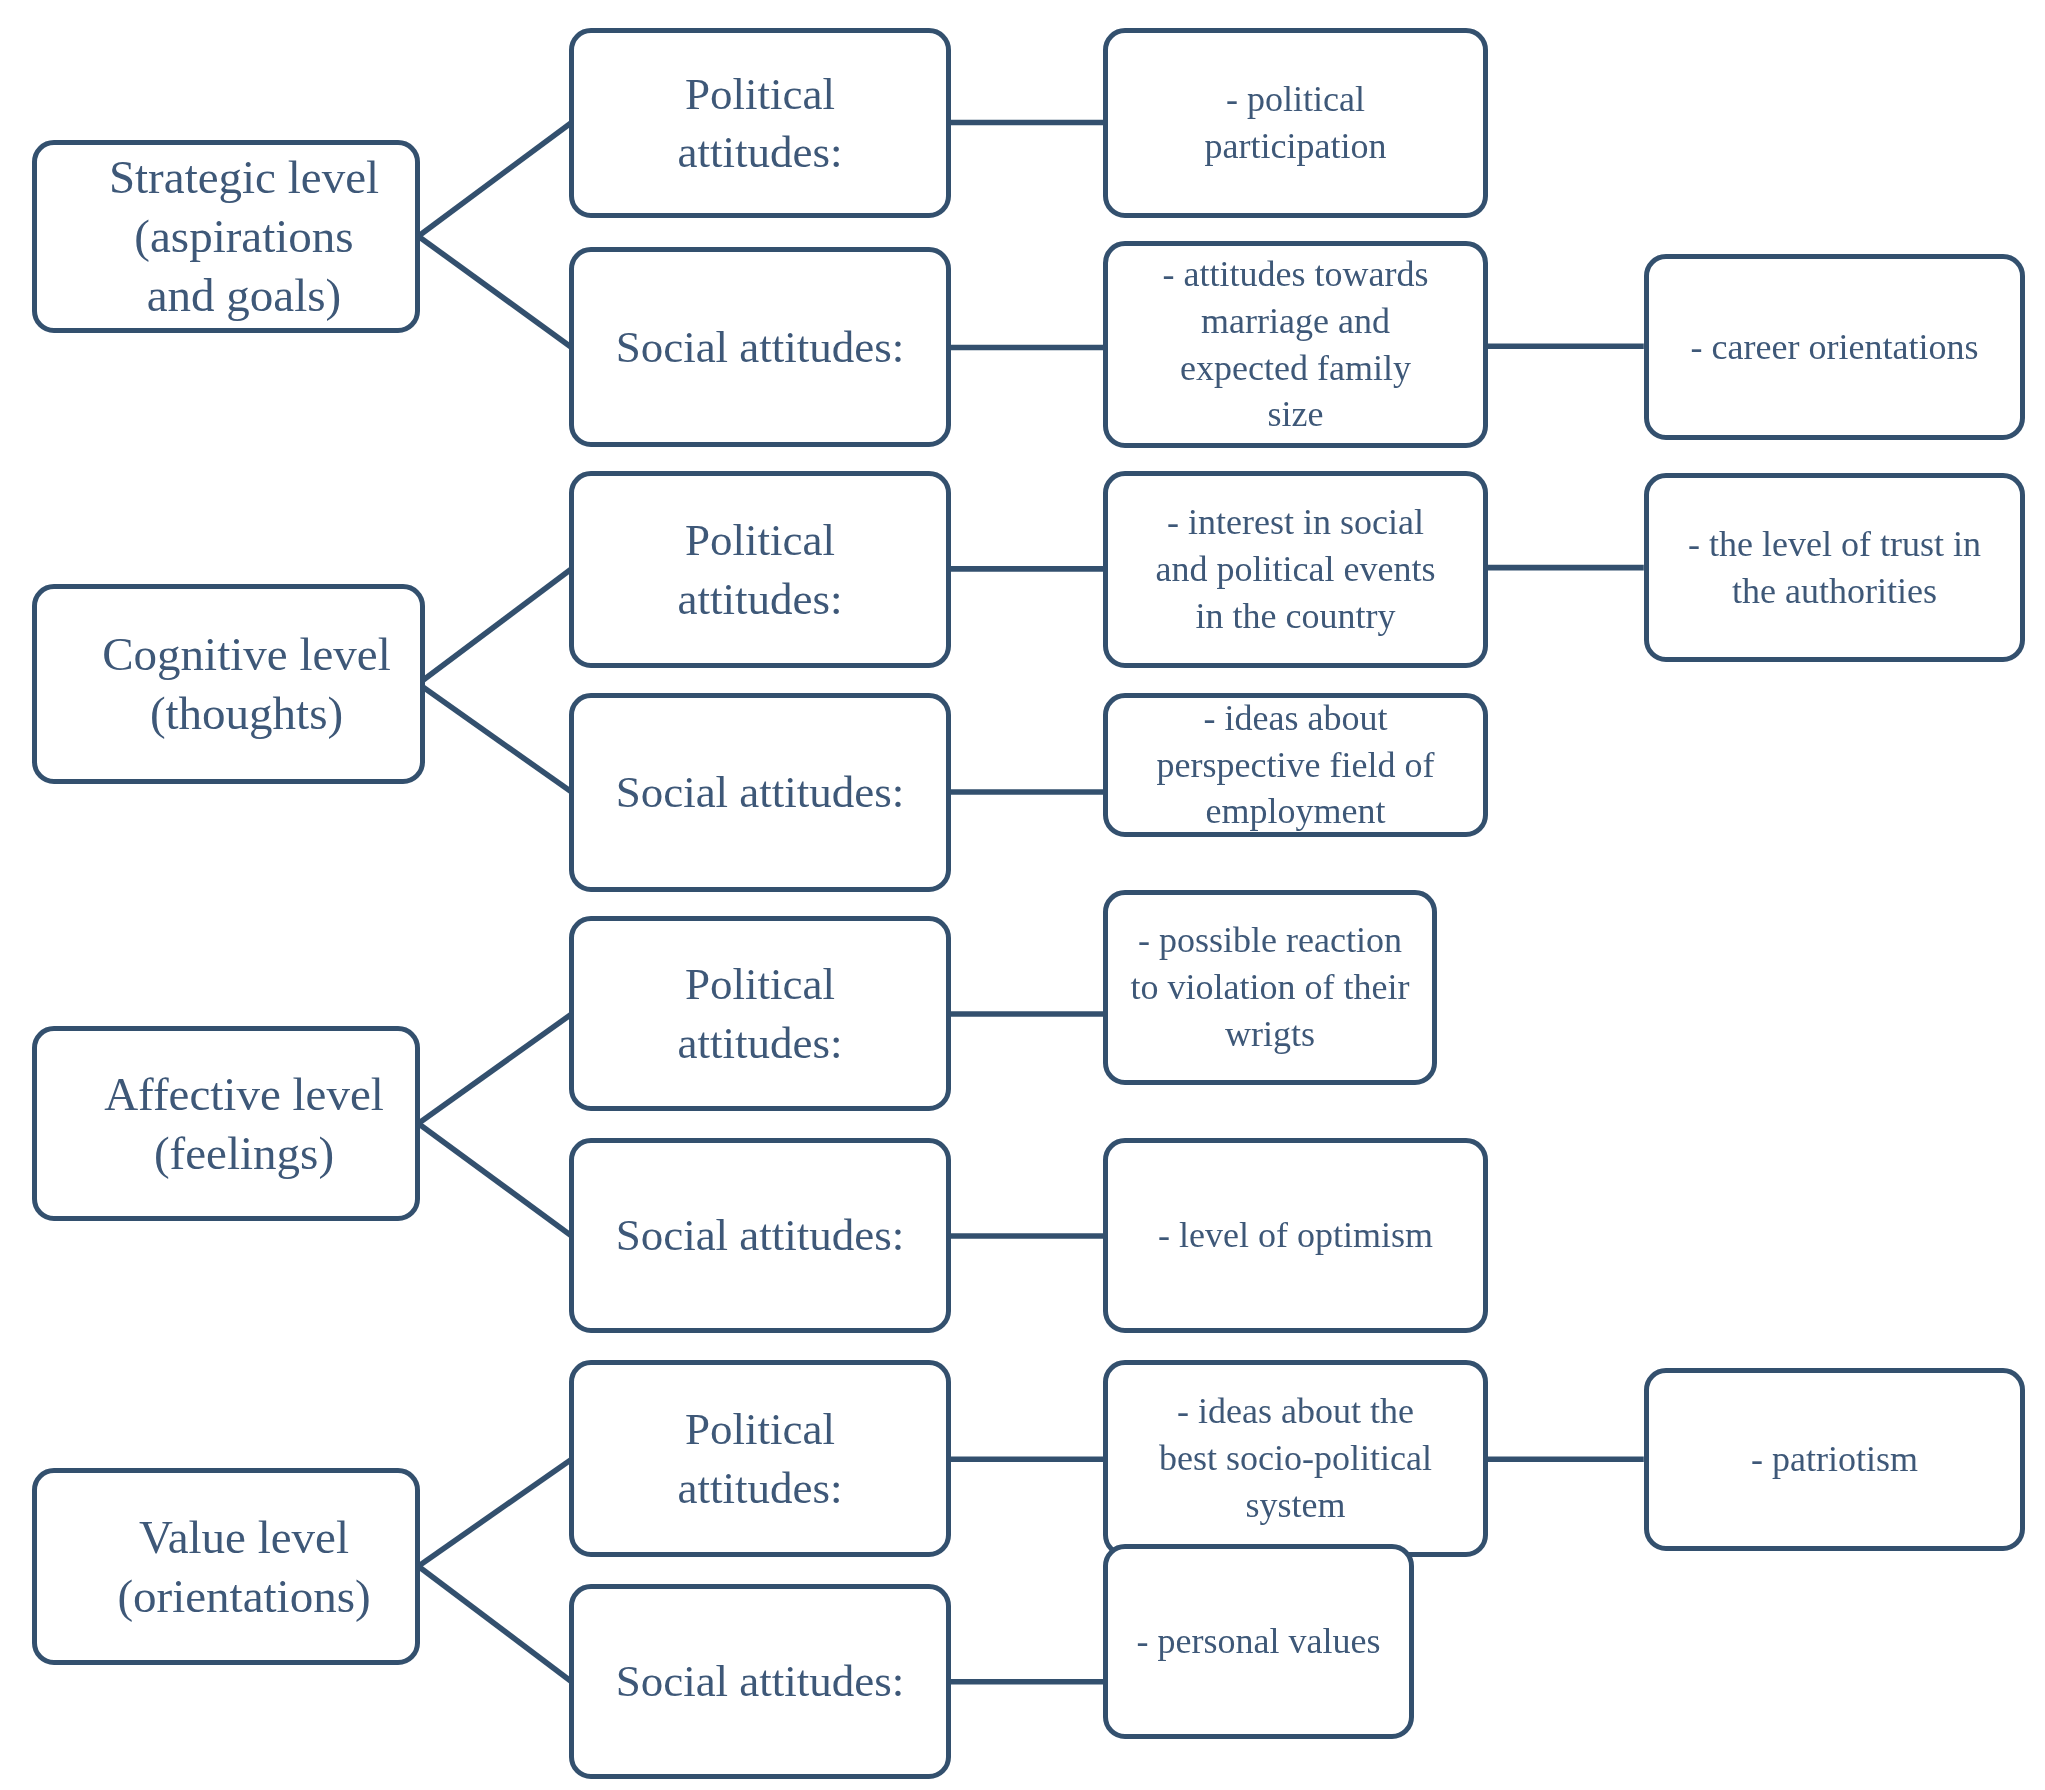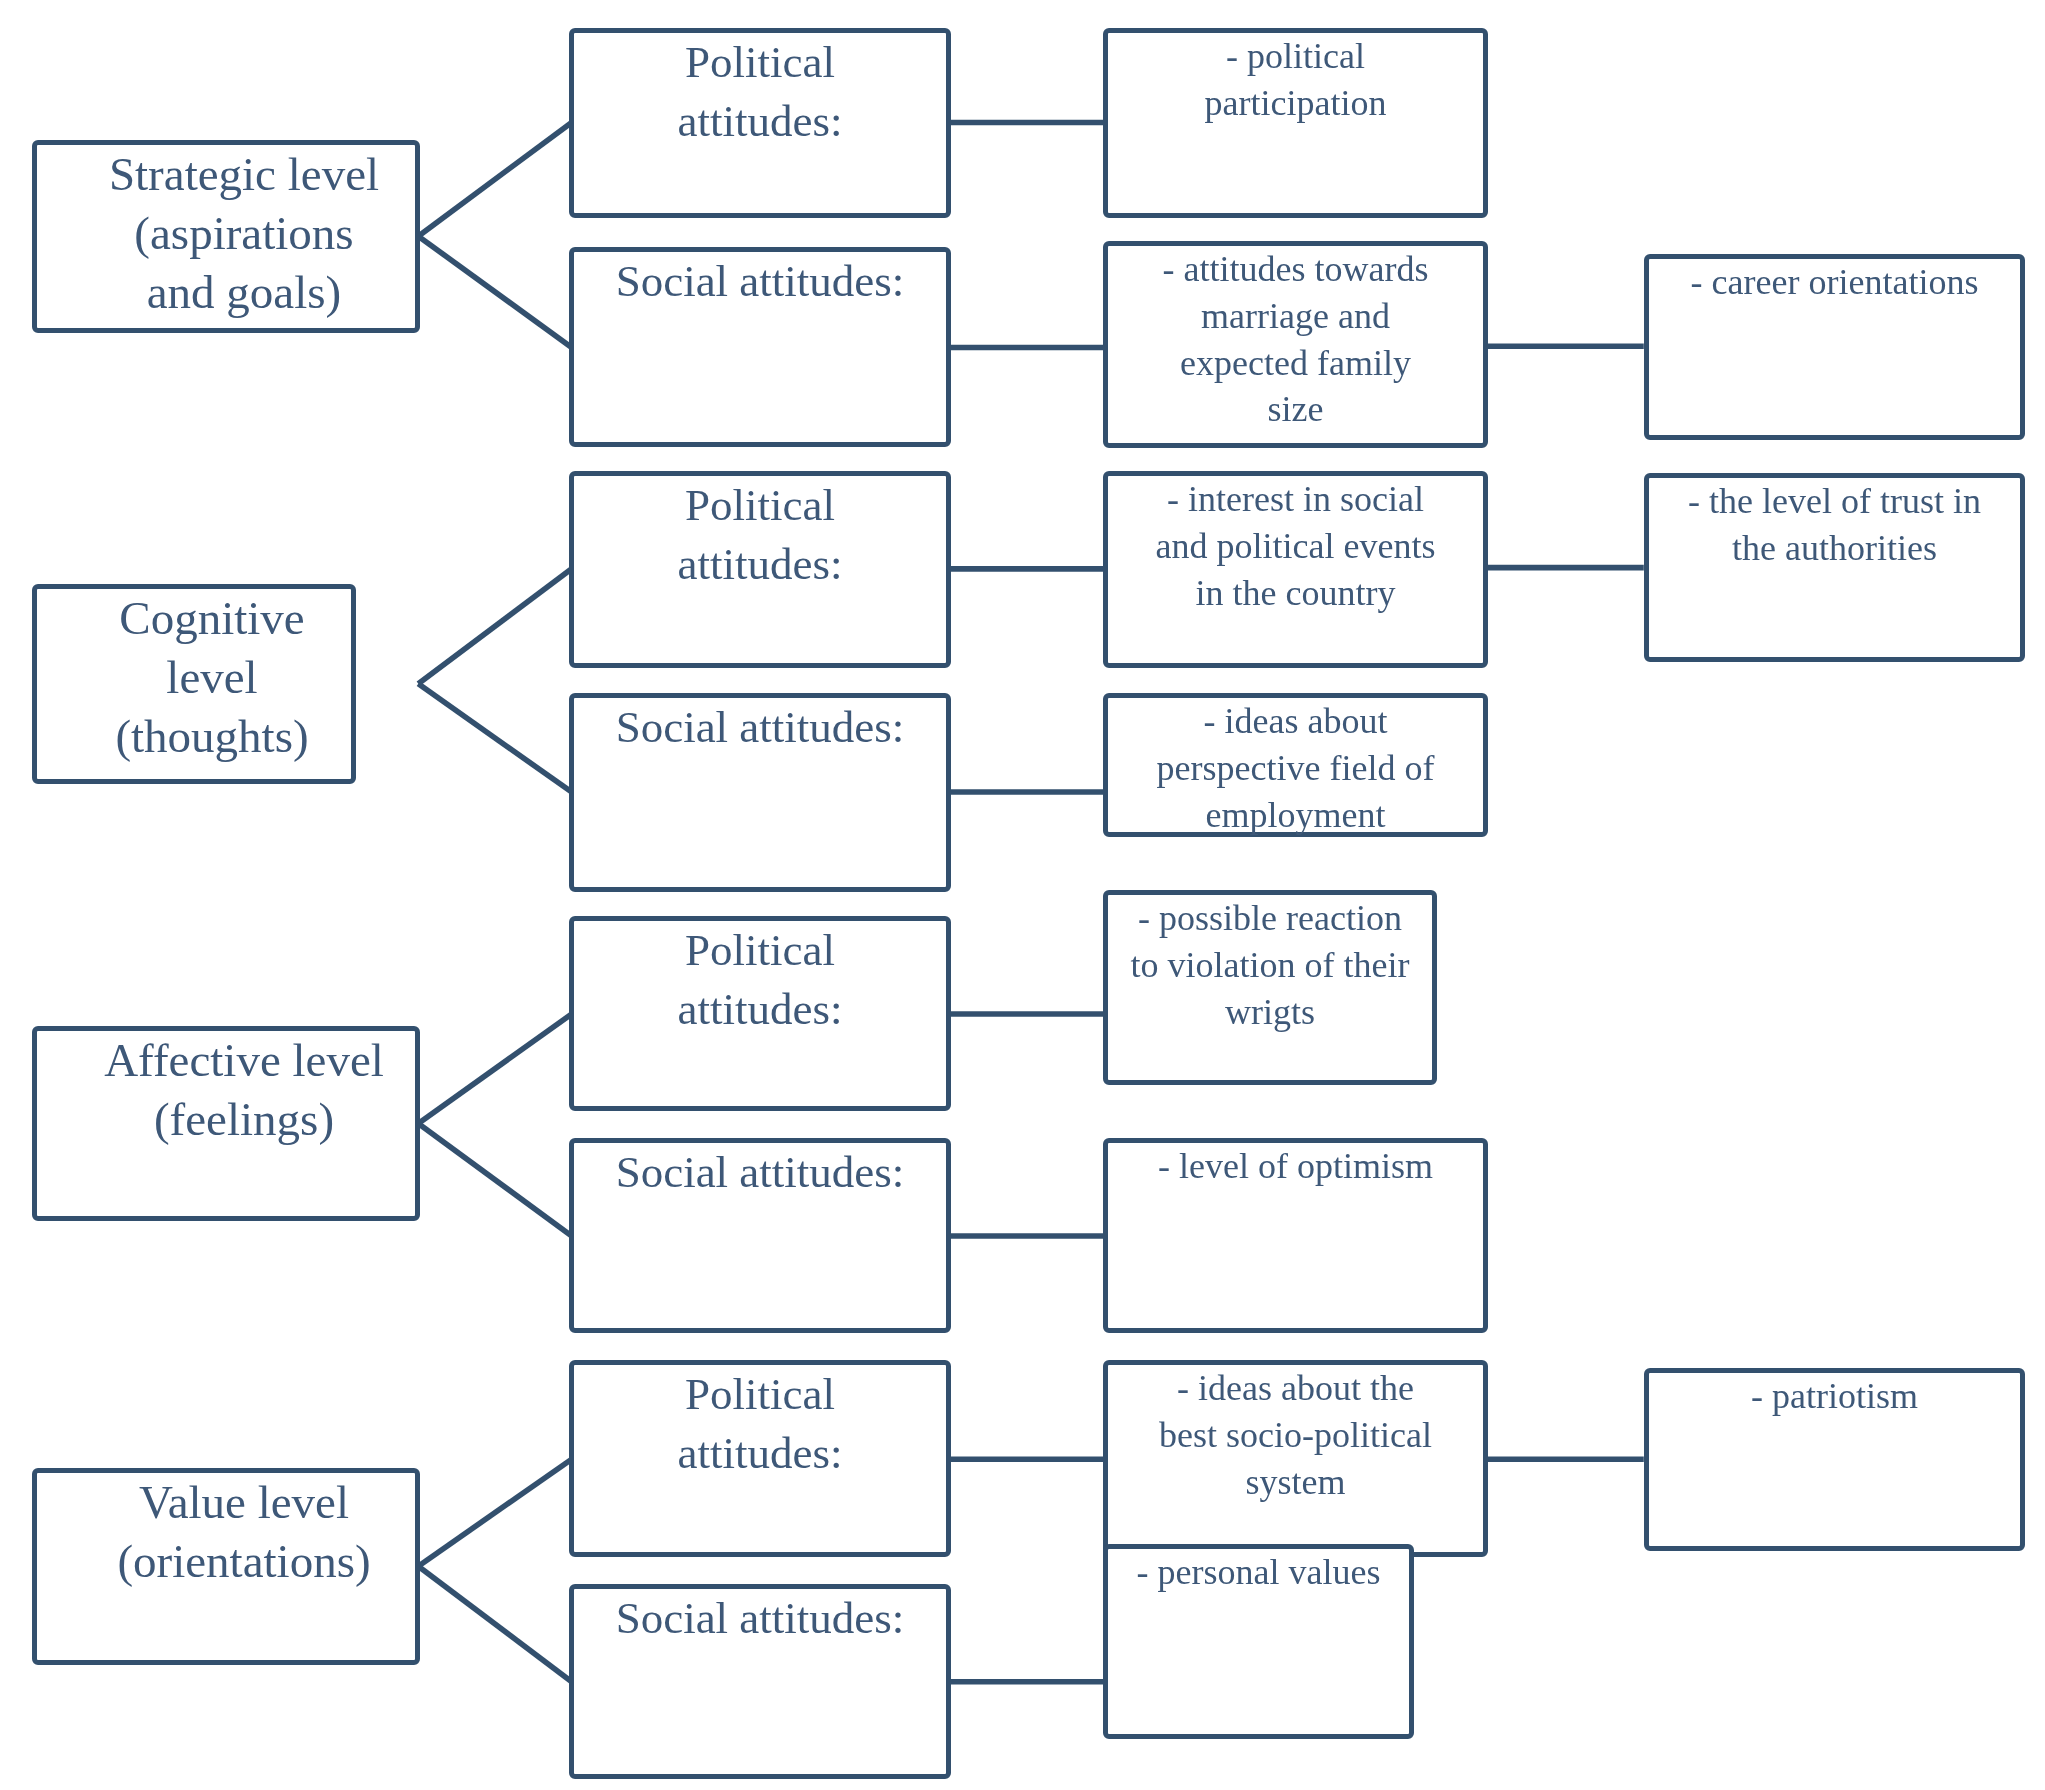--- a/index.html
+++ b/index.html
@@ -18,23 +18,23 @@
   }
   .connectors{
     position:absolute;left:0;top:0;width:2046px;height:1790px;
   }
   .connectors line{stroke:var(--stroke);stroke-width:9;}
   .box{
     position:absolute;
     box-sizing:border-box;
     background:var(--bg);
     border:5.6px solid var(--stroke);
-    border-radius:6px;
+    border-radius:22px;
     display:flex;
-    align-items:flex-start;
+    align-items:center;
     justify-content:center;
     text-align:center;
     color:var(--text);
     white-space:pre-line;
   }
   .level{font-size:47px;line-height:1.25;padding-left:36px;}
   .attitude{font-size:45px;line-height:1.3;}
   .detail,.extra{font-size:36px;line-height:1.3;padding:0 3px;}
 </style>
 </head>
@@ -62,21 +62,21 @@
     <line x1="2401" y1="560" x2="2658" y2="560"></line>
     <line x1="2401" y1="918" x2="2658" y2="918"></line>
     <line x1="2401" y1="2360" x2="2658" y2="2360"></line>
   </svg>
 
   <div class="box level" style="left:32px;top:140px;width:388px;height:193px">
     <span>Strategic level
 (aspirations
 and goals)</span>
   </div>
-  <div class="box level" style="left:32px;top:584px;width:324px;height:200px">
+  <div class="box level" style="left:32px;top:584px;width:393px;height:200px">
     <span>Cognitive level
 (thoughts)</span>
   </div>
   <div class="box level" style="left:32px;top:1026px;width:388px;height:195px">
     <span>Affective level
 (feelings)</span>
   </div>
   <div class="box level" style="left:32px;top:1468px;width:388px;height:197px">
     <span>Value level
 (orientations)</span>

